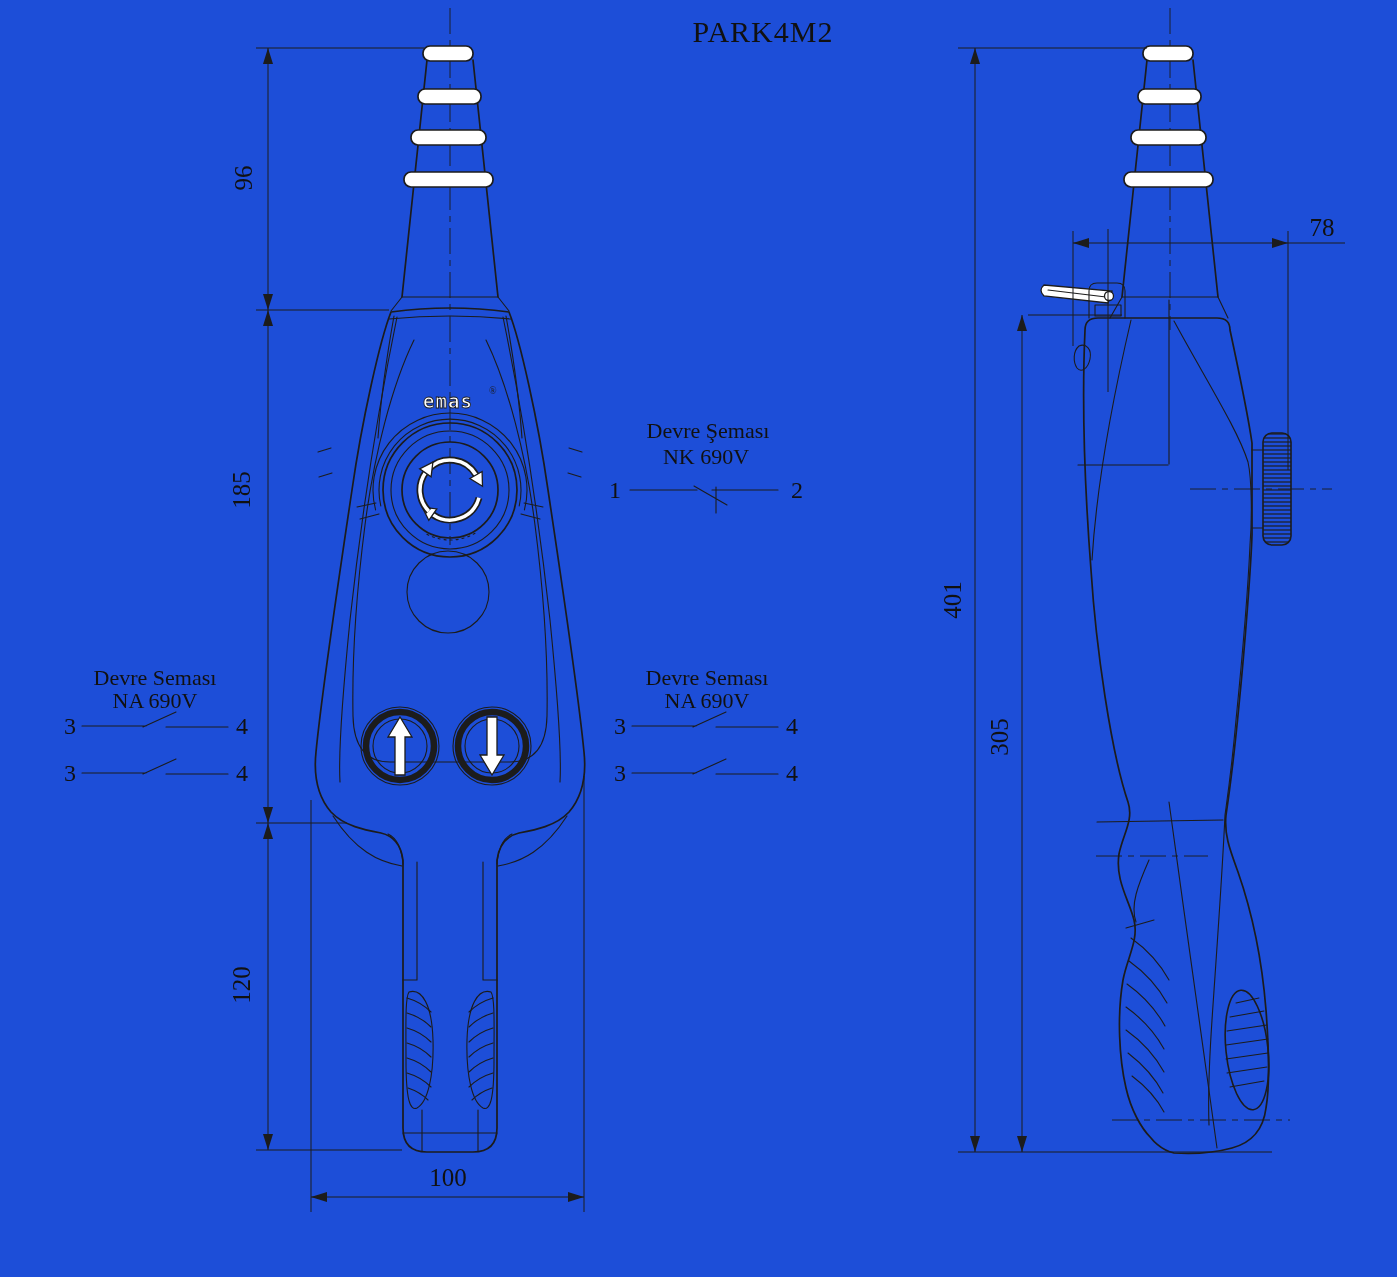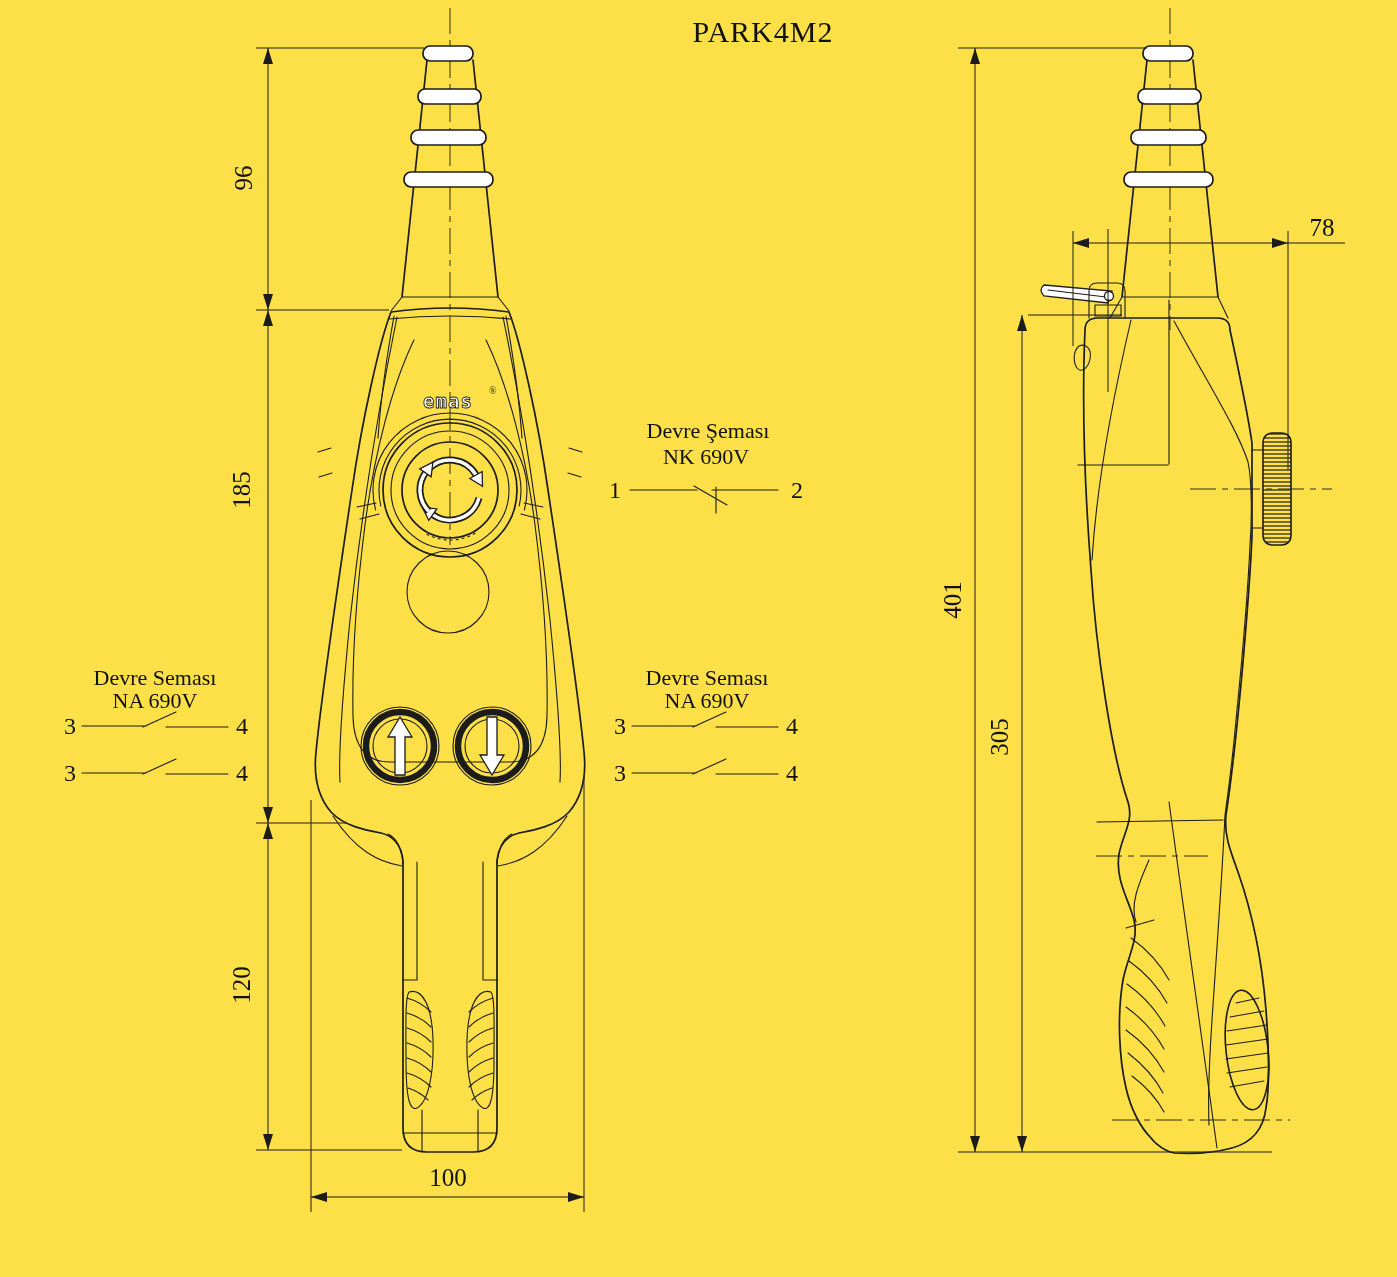--- a/index.html
+++ b/index.html
@@ -1,16 +1,16 @@
 <!DOCTYPE html>
 <html><head>
 <meta charset="utf-8">
 <style>
   html,body{margin:0;padding:0;background:#ffffff;}
-  .stage{width:1397px;height:1277px;position:relative;background:#fde047;text-decoration:underline;}
+  .stage{width:1397px;height:1277px;position:relative;background:#1d4ed8;text-decoration:underline;}
   svg{display:block;}
   .ol{fill:none;stroke:#1c1c1c;stroke-width:1.7;stroke-linejoin:round;stroke-linecap:round;}
   .th{fill:none;stroke:#1c1c1c;stroke-width:1.1;stroke-linejoin:round;stroke-linecap:round;}
   .dim{fill:none;stroke:#1c1c1c;stroke-width:1;}
   .cl{fill:none;stroke:#1c1c1c;stroke-width:.9;stroke-dasharray:26 6 6 6;}
   .ar{fill:#1c1c1c;stroke:none;}
   .wf{fill:#ffffff;stroke:#1c1c1c;stroke-width:1.7;}
   .wt{fill:#ffffff;stroke:#1c1c1c;stroke-width:1.3;}
   .txt{font-family:"Liberation Serif","DejaVu Serif",serif;fill:#111;}
   .t25{font-size:25px;}

